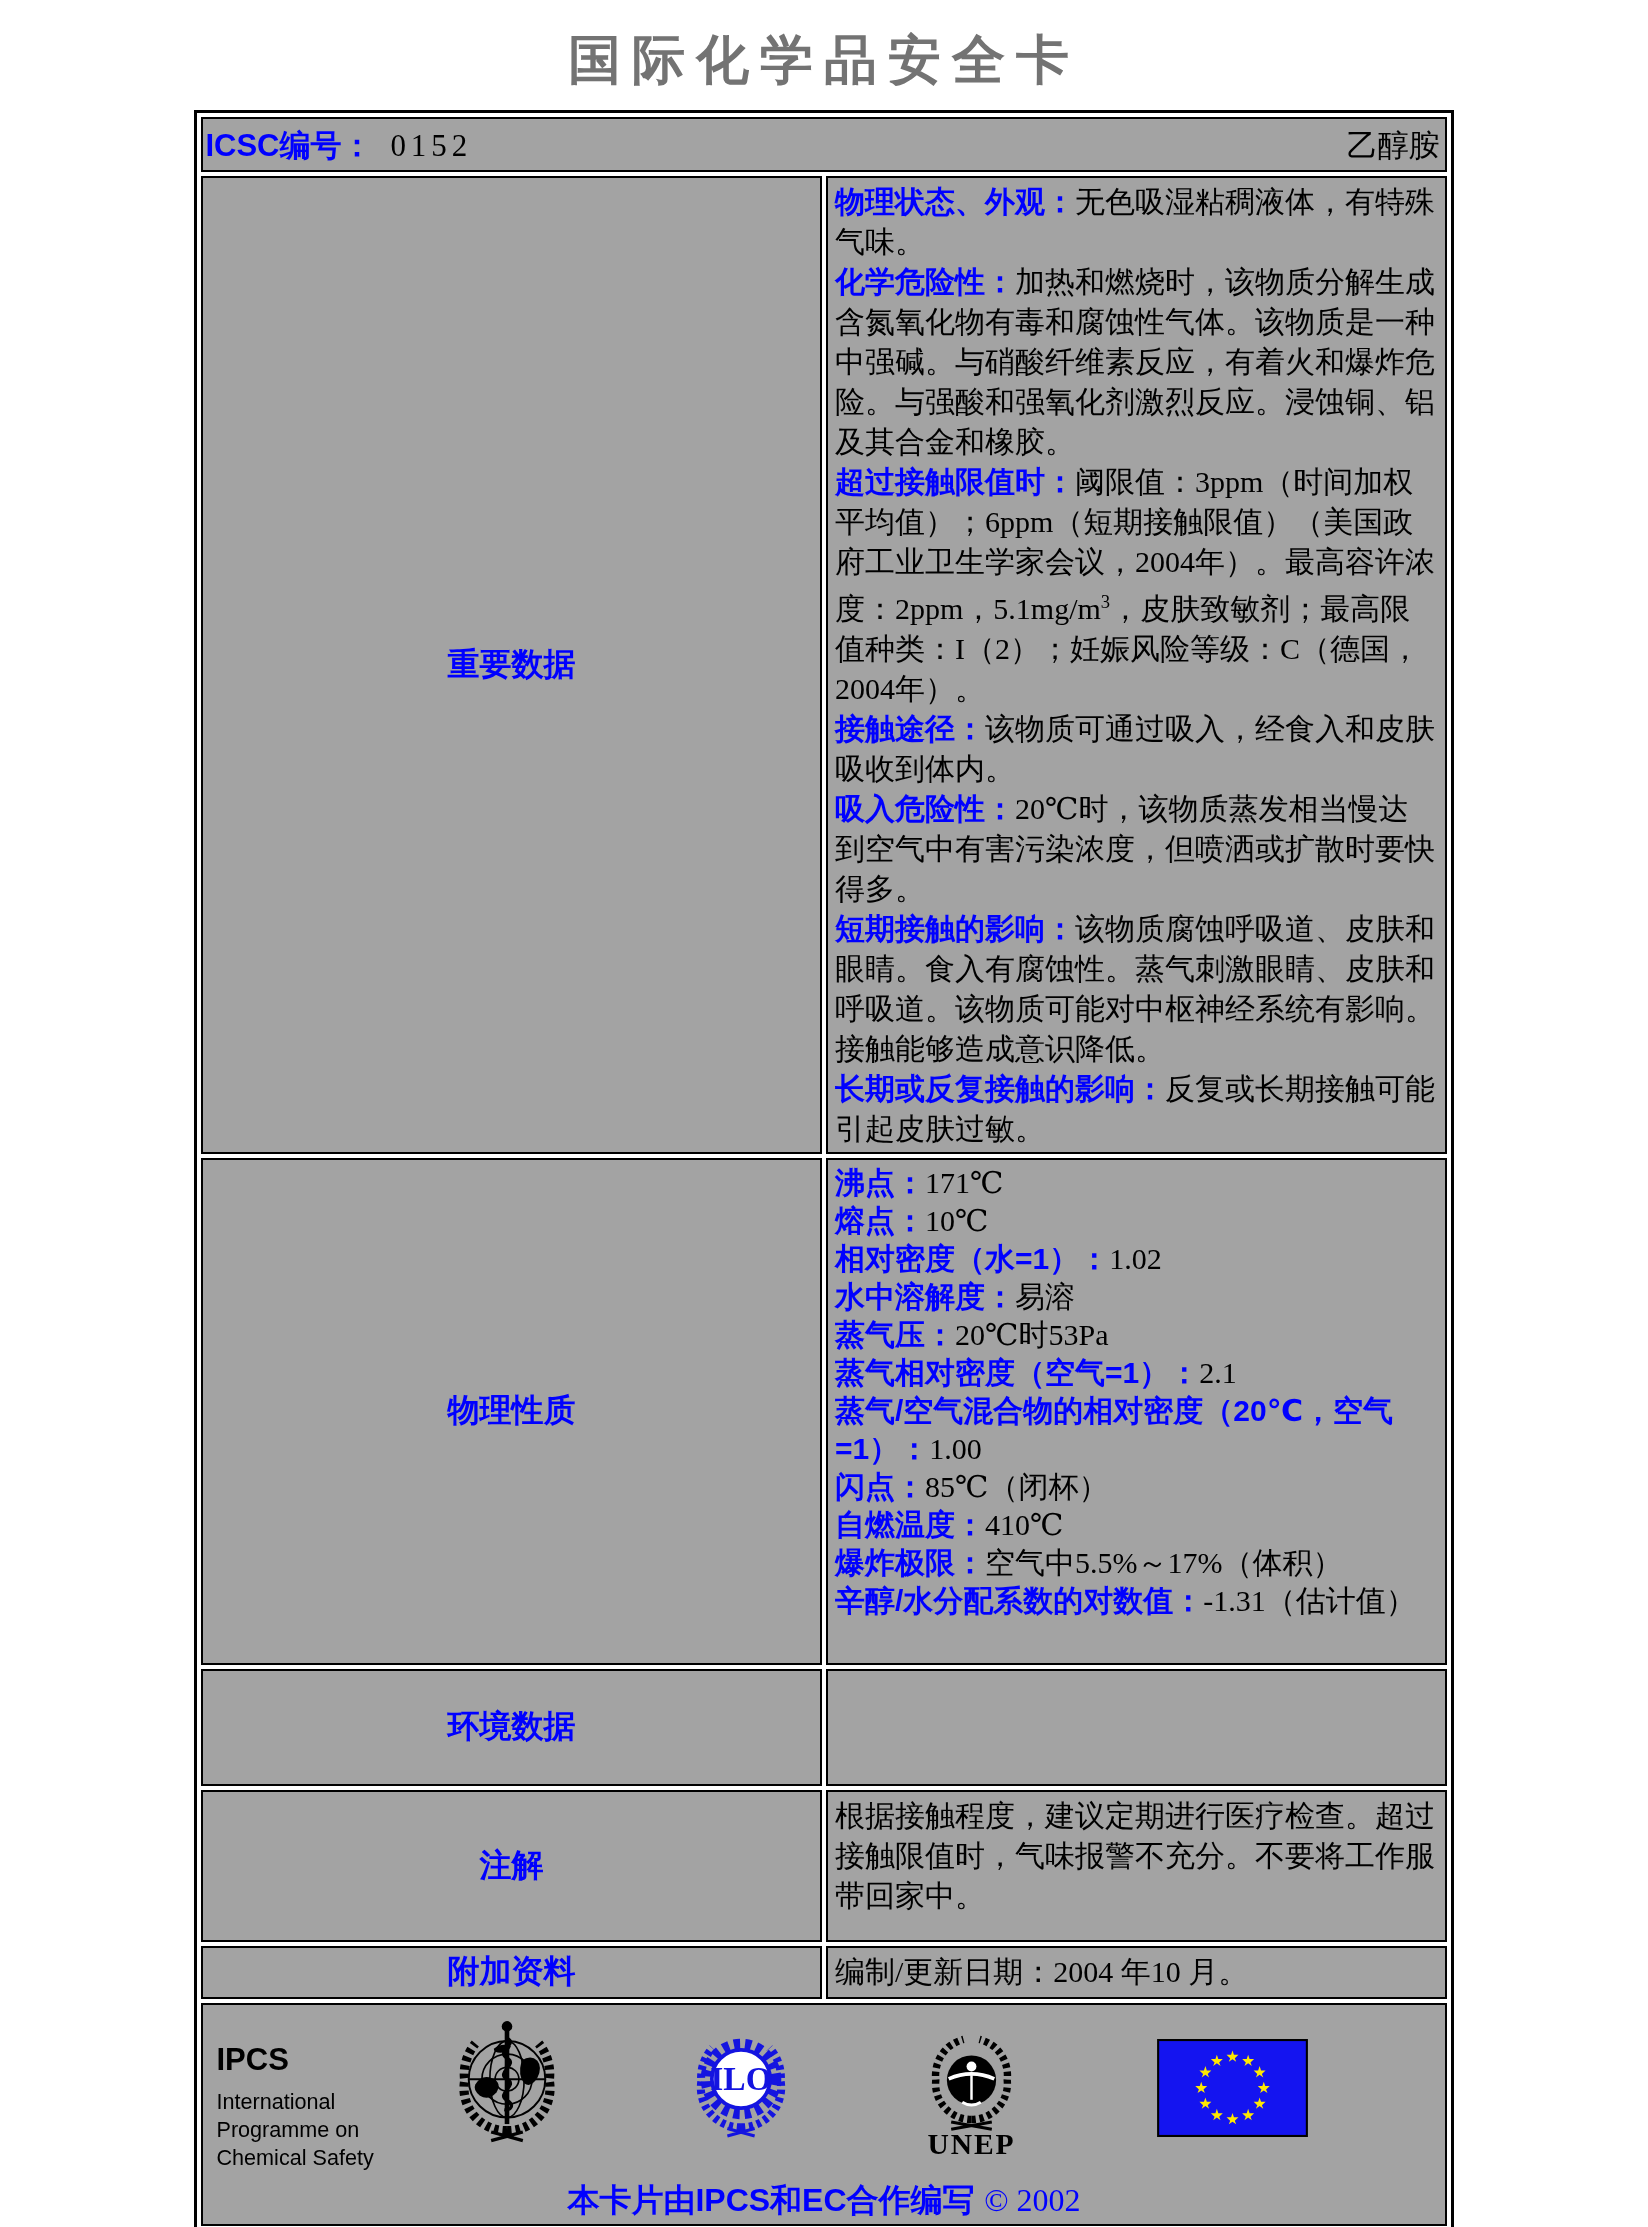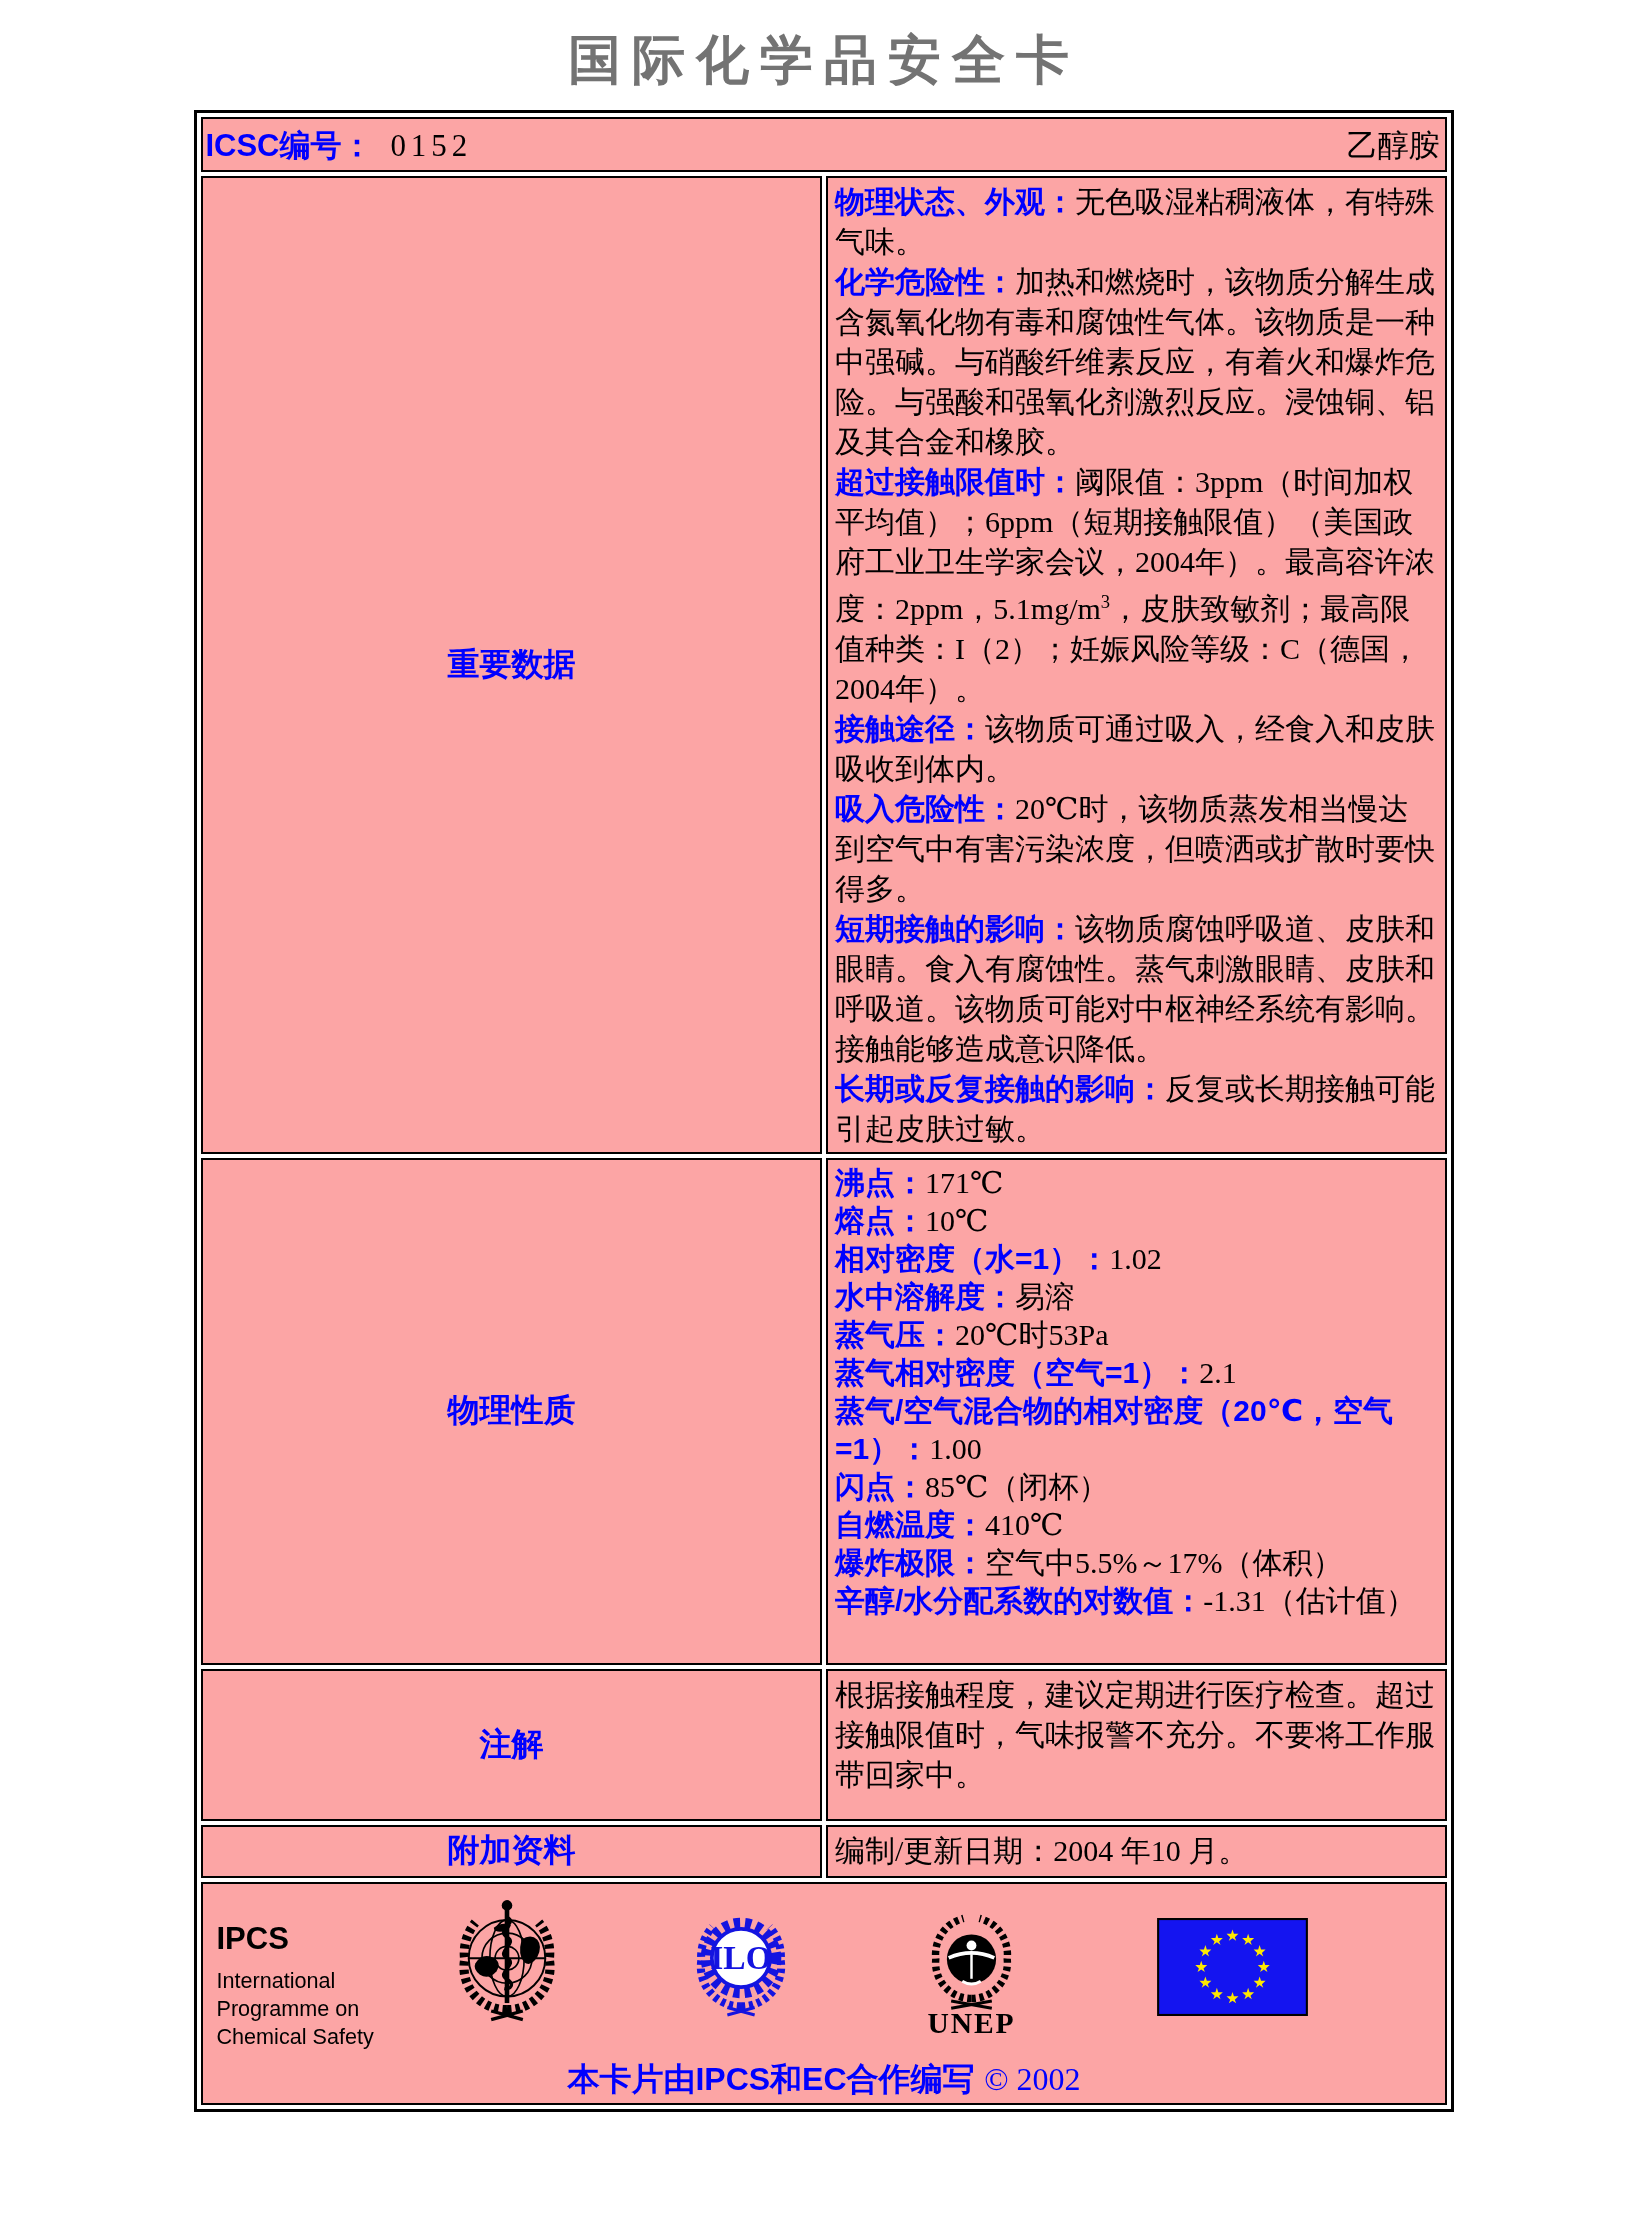--- a/index.html
+++ b/index.html
@@ -26,21 +26,21 @@
     width:1260px;
     margin:18px auto 0 auto;
     border:3.5px solid #000;
     border-collapse:separate;
     border-spacing:4.9px;
     background:#fff;
     table-layout:fixed;
   }
   table.card td{
     border:2.8px solid #000;
-    background:#fca5a5;
+    background:#a3a3a3;
   }
   td.rowlabel{
     width:171px;
     text-align:center;
     vertical-align:middle;
     color:#0000ff;
     font-weight:bold;
     font-size:32px;
     font-family:Liberation Mono, monospace;
   }
@@ -150,20 +150,24 @@
         <div class="prop"><span class="term">蒸气压：</span><span>20℃时53Pa</span></div>
         <div class="prop"><span class="term">蒸气相对密度（空气=1）：</span><span>2.1</span></div>
         <div class="prop"><span class="term">蒸气/空气混合物的相对密度（20℃，空气=1）：</span><span>1.00</span></div>
         <div class="prop"><span class="term">闪点：</span><span>85℃（闭杯）</span></div>
         <div class="prop"><span class="term">自燃温度：</span><span>410℃</span></div>
         <div class="prop"><span class="term">爆炸极限：</span><span>空气中5.5%～17%（体积）</span></div>
         <div class="prop"><span class="term">辛醇/水分配系数的对数值：</span><span>-1.31（估计值）</span></div>
       </td>
     </tr>
 
+    <tr>
+      <td class="rowlabel h-environment">环境数据</td>
+      <td class="content h-environment"></td>
+    </tr>
 
     <tr>
       <td class="rowlabel h-notes">注解</td>
       <td class="content h-notes">根据接触程度，建议定期进行医疗检查。超过接触限值时，气味报警不充分。不要将工作服带回家中。</td>
     </tr>
 
     <tr>
       <td class="rowlabel h-additional">附加资料</td>
       <td class="content h-additional">编制/更新日期：2004 年10 月。</td>
     </tr>

